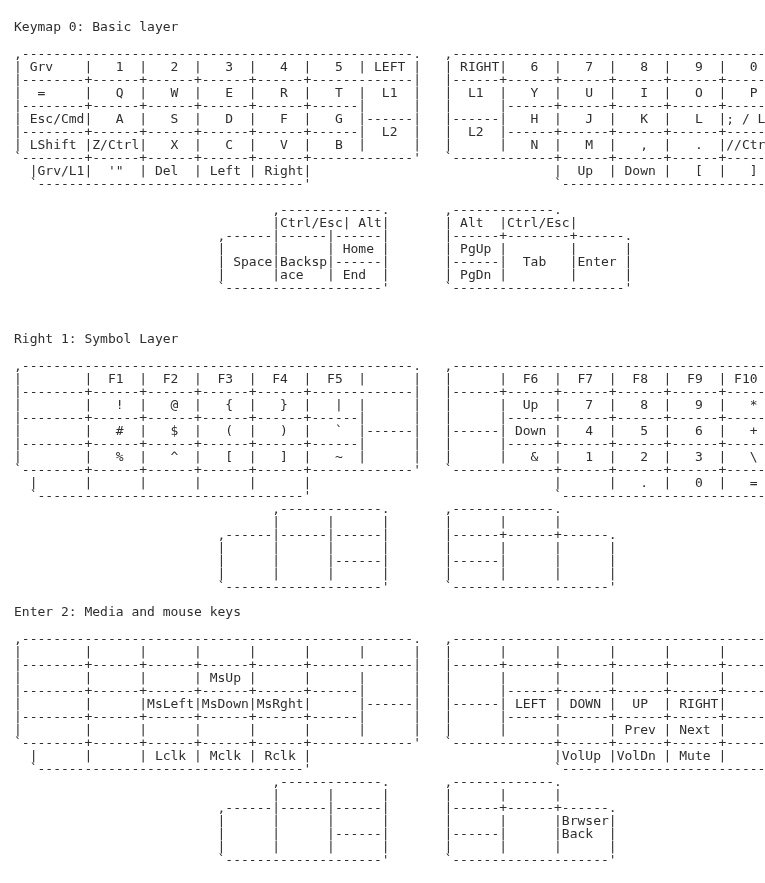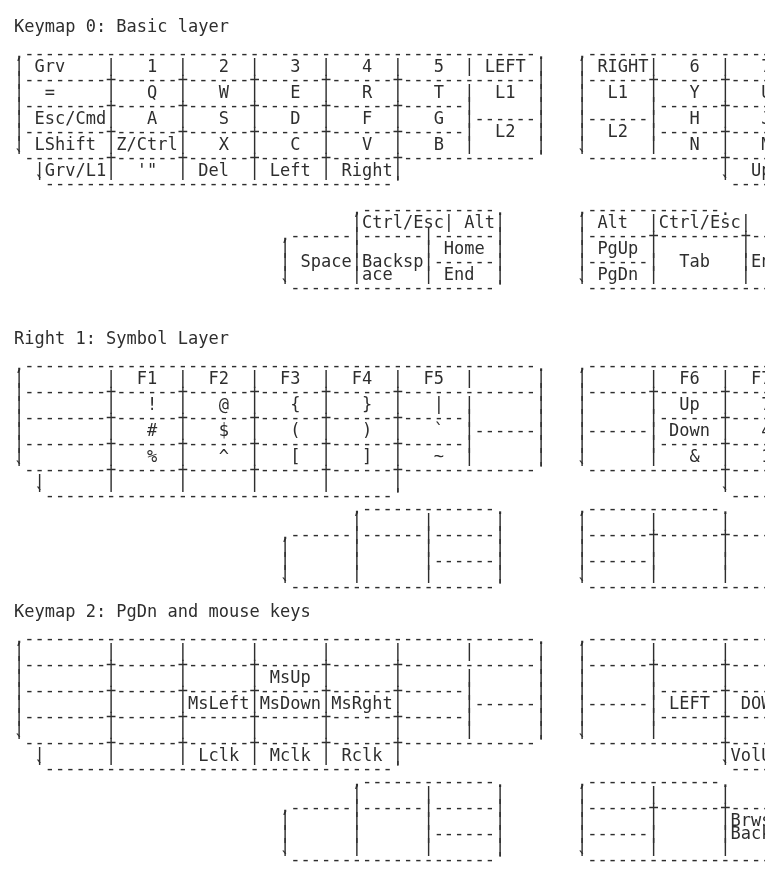--- a/index.html
+++ b/index.html
@@ -8,21 +8,21 @@
   body {
     width: 765px; height: 883px;
     background: var(--bg-color);
     padding: 20px 0 0 14px;
     overflow: hidden;
     font-family: "DejaVu Sans Mono", "Liberation Mono", monospace;
   }
   pre {
     margin: 0;
     font-family: "DejaVu Sans Mono", "Liberation Mono", monospace;
-    font-size: 17px;
+    font-size: 13px;
     line-height: 13px;
     color: var(--text-color);
     white-space: pre;
   }
   section.keymap { display: block; }
   section.keymap + section.keymap.s1 { margin-top: 38px; }
   section.keymap + section.keymap.s2 { margin-top: 12px; }
   pre.art { margin-top: 14px; }
 </style>
 </head>
@@ -69,21 +69,21 @@
                                  ,-------------.       ,-------------.
                                  |      |      |       |      |      |
                           ,------|------|------|       |------+------+------.
                           |      |      |      |       |      |      |      |
                           |      |      |------|       |------|      |      |
                           |      |      |      |       |      |      |      |
                           `--------------------'       `--------------------'</pre>
   </section>
 
   <section class="keymap s2">
-    <pre class="title">Keymap 2: PgDn and mouse keys</pre>
+    <pre class="title">Enter 2: Media and mouse keys</pre>
     <pre class="art">,--------------------------------------------------.   ,--------------------------------------------------.
 |        |      |      |      |      |      |      |   |      |      |      |      |      |      |        |
 |--------+------+------+------+------+-------------|   |------+------+------+------+------+------+--------|
 |        |      |      | MsUp |      |      |      |   |      |      |      |      |      |      |        |
 |--------+------+------+------+------+------|      |   |      |------+------+------+------+------+--------|
 |        |      |MsLeft|MsDown|MsRght|      |------|   |------| LEFT | DOWN |  UP  | RIGHT|      |  Play  |
 |--------+------+------+------+------+------|      |   |      |------+------+------+------+------+--------|
 |        |      |      |      |      |      |      |   |      |      |      | Prev | Next |      |        |
 `--------+------+------+------+------+-------------'   `-------------+------+------+------+------+--------'
   |      |      | Lclk | Mclk | Rclk |                               |VolUp |VolDn | Mute |      |      |

